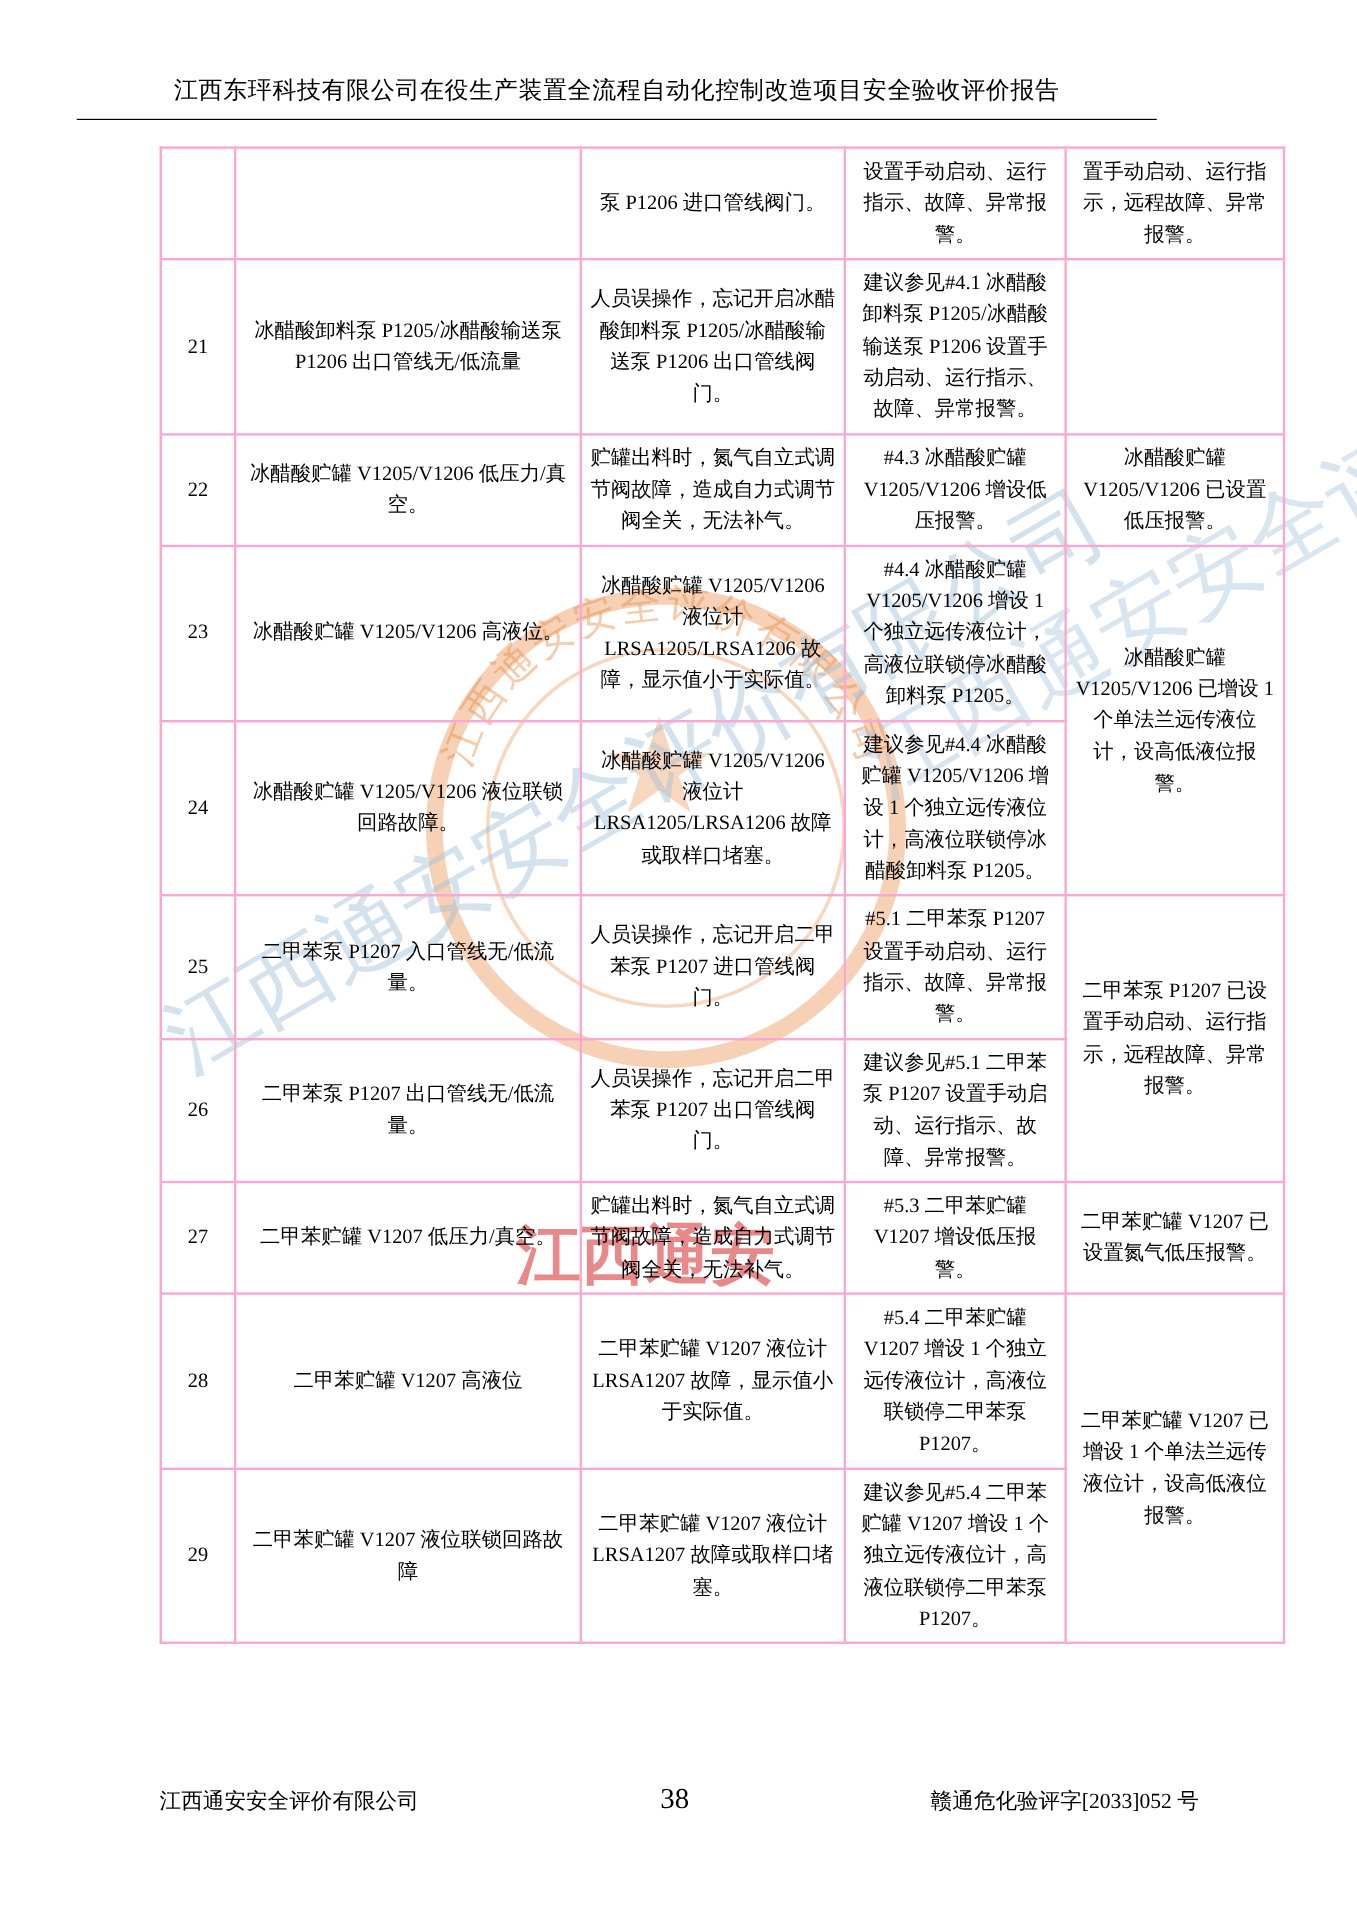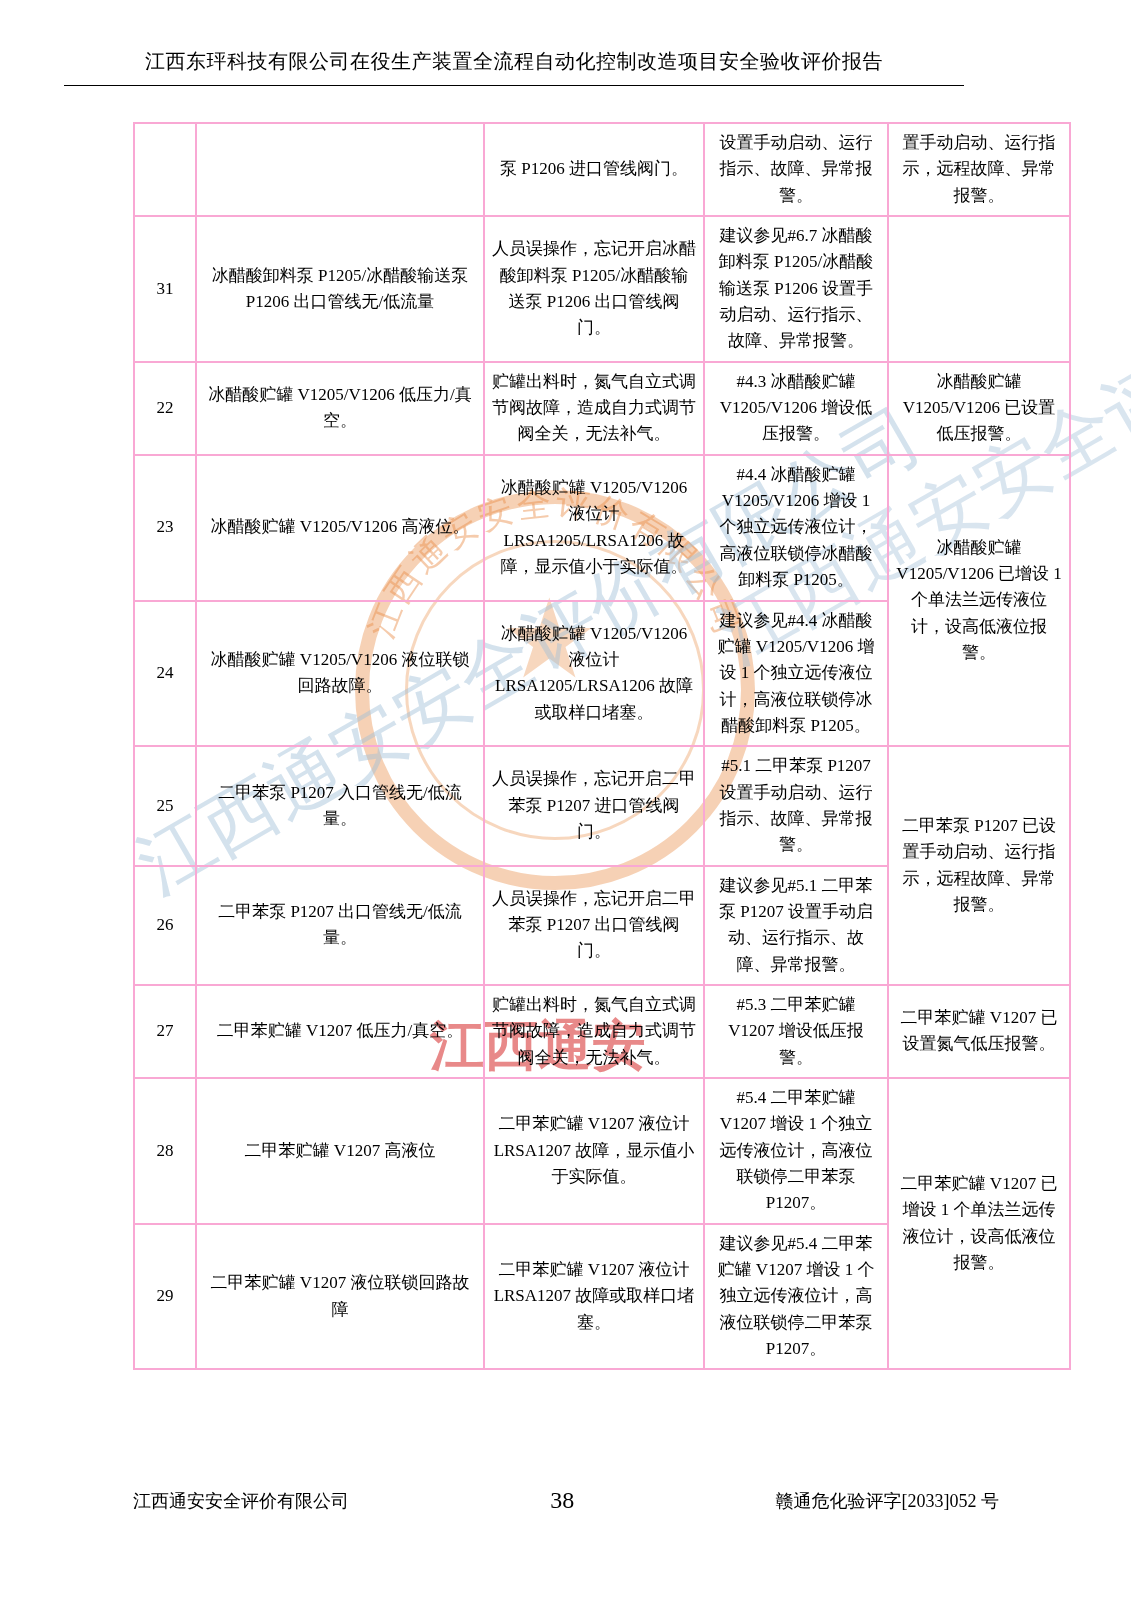--- a/index.html
+++ b/index.html
@@ -101,21 +101,21 @@
     font-weight: bold;
     color: rgba(214,40,40,0.55);
     white-space: nowrap;
     font-family: "Liberation Serif", serif;
   }
 
   
   .header {
     position: absolute;
     left: 0;
-    top: 48px;
+    top: 62px;
     width: 1028px;
     text-align: center;
     z-index: 10;
   }
   .header-title {
     font-size: 20px;
     letter-spacing: 0.5px;
   }
   .header-rule {
     margin: 10px auto 0 auto;
@@ -198,24 +198,24 @@
 
         <tr>
           <td class="c-no"></td>
           <td class="c-dev"></td>
           <td class="c-cause">泵 P1206 进口管线阀门。</td>
           <td class="c-sugg">设置手动启动、运行指示、故障、异常报警。</td>
           <td class="c-stat">置手动启动、运行指示，远程故障、异常报警。</td>
         </tr>
 
         <tr>
-          <td class="c-no">31</td>
+          <td class="c-no">21</td>
           <td class="c-dev">冰醋酸卸料泵 P1205/冰醋酸输送泵 P1206 出口管线无/低流量</td>
           <td class="c-cause">人员误操作，忘记开启冰醋酸卸料泵 P1205/冰醋酸输送泵 P1206 出口管线阀门。</td>
-          <td class="c-sugg">建议参见#6.7 冰醋酸卸料泵 P1205/冰醋酸输送泵 P1206 设置手动启动、运行指示、故障、异常报警。</td>
+          <td class="c-sugg">建议参见#4.1 冰醋酸卸料泵 P1205/冰醋酸输送泵 P1206 设置手动启动、运行指示、故障、异常报警。</td>
           <td class="c-stat"></td>
         </tr>
 
         <tr>
           <td class="c-no">22</td>
           <td class="c-dev">冰醋酸贮罐 V1205/V1206 低压力/真空。</td>
           <td class="c-cause">贮罐出料时，氮气自立式调节阀故障，造成自力式调节阀全关，无法补气。</td>
           <td class="c-sugg">#4.3 冰醋酸贮罐 V1205/V1206 增设低压报警。</td>
           <td class="c-stat">冰醋酸贮罐 V1205/V1206 已设置低压报警。</td>
         </tr>

